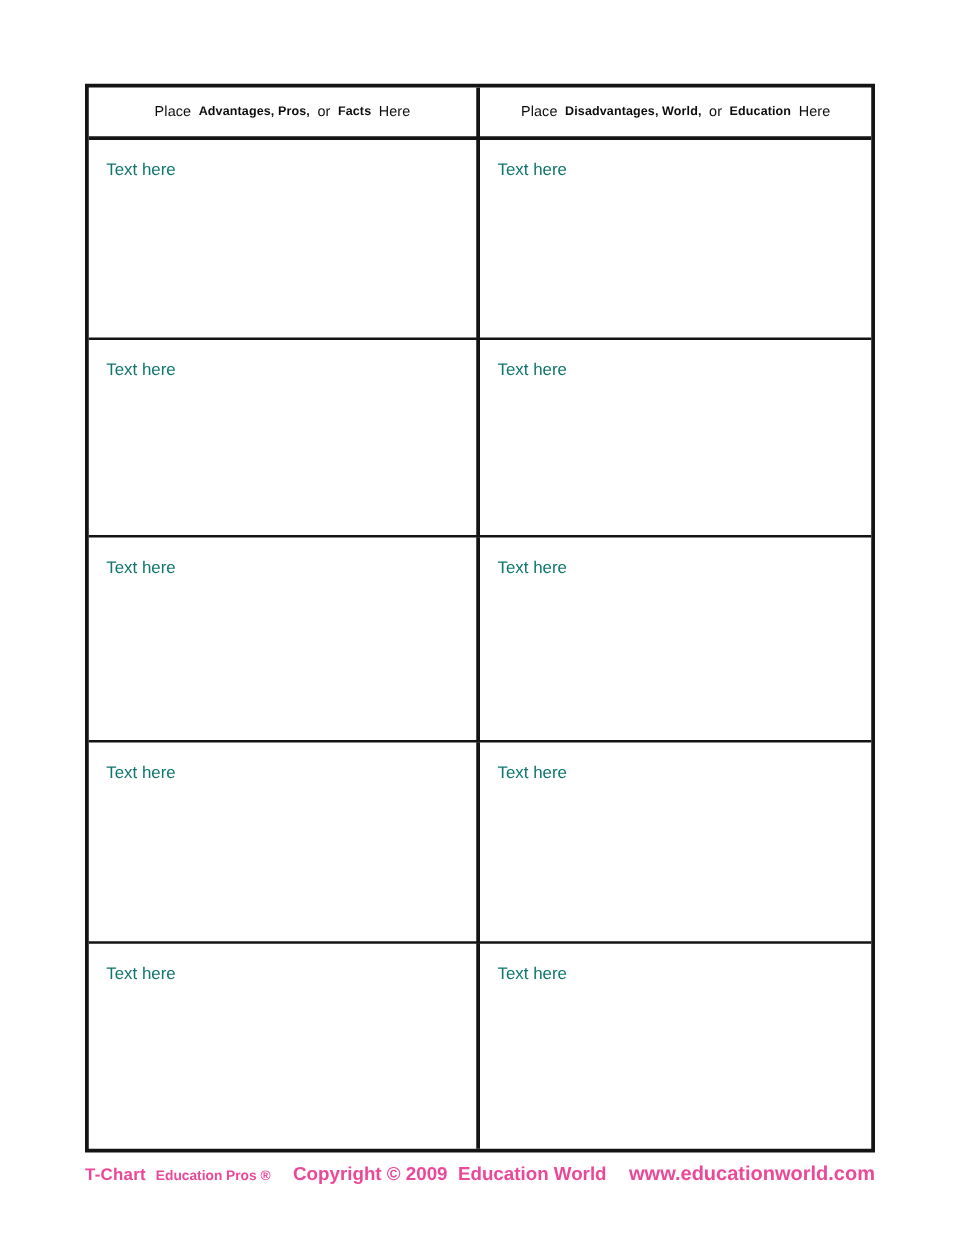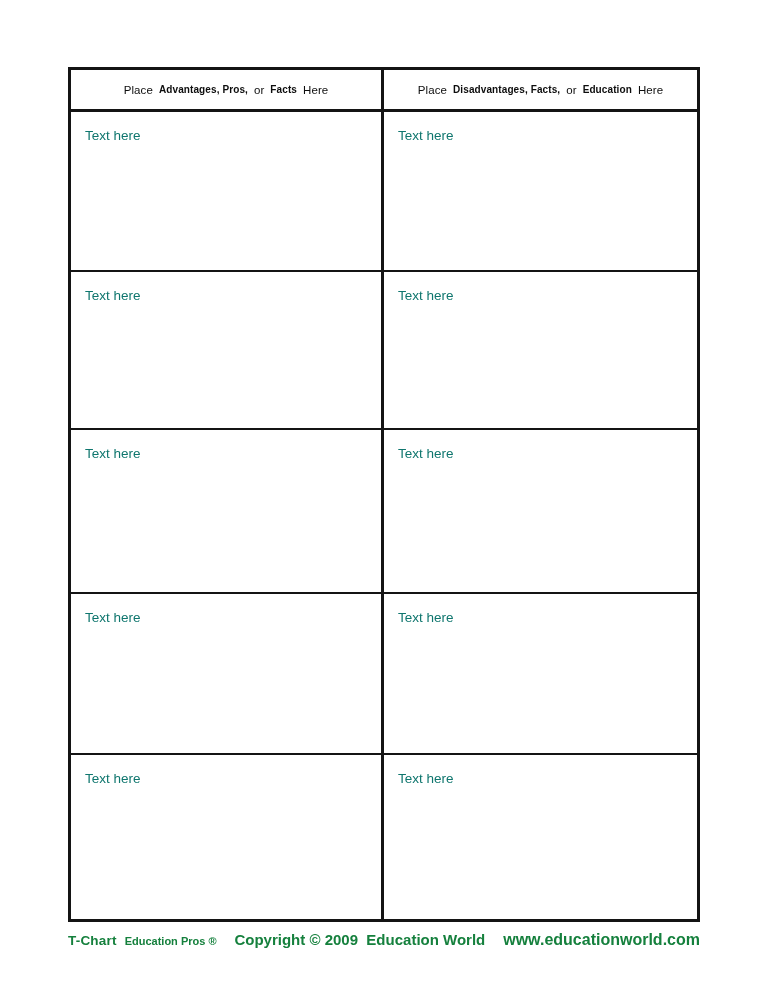--- a/index.html
+++ b/index.html
@@ -57,21 +57,21 @@
   }
   .row-last { border-bottom: none; }
   .footer {
     position: absolute;
     left: 68px;
     top: 931px;
     width: 632px;
     display: flex;
     justify-content: space-between;
     align-items: baseline;
-    color: #15803d;
+    color: #ec4899;
   }
   .footer .left-group {
     display: flex;
     align-items: baseline;
   }
   .footer .doc-title {
     font-size: 13.5px;
     font-weight: 700;
     letter-spacing: 0.2px;
   }
@@ -99,21 +99,21 @@
 
     <div class="hcell col-left">
       <span class="small">Place</span>
       <span class="big">Advantages, Pros,</span>
       <span class="small">or</span>
       <span class="big">Facts</span>
       <span class="small">Here</span>
     </div>
     <div class="hcell">
       <span class="small">Place</span>
-      <span class="big">Disadvantages, Facts,</span>
+      <span class="big">Disadvantages, World,</span>
       <span class="small">or</span>
       <span class="big">Education</span>
       <span class="small">Here</span>
     </div>
 
     <div class="cell col-left">Text here</div>
     <div class="cell">Text here</div>
 
     <div class="cell col-left">Text here</div>
     <div class="cell">Text here</div>

